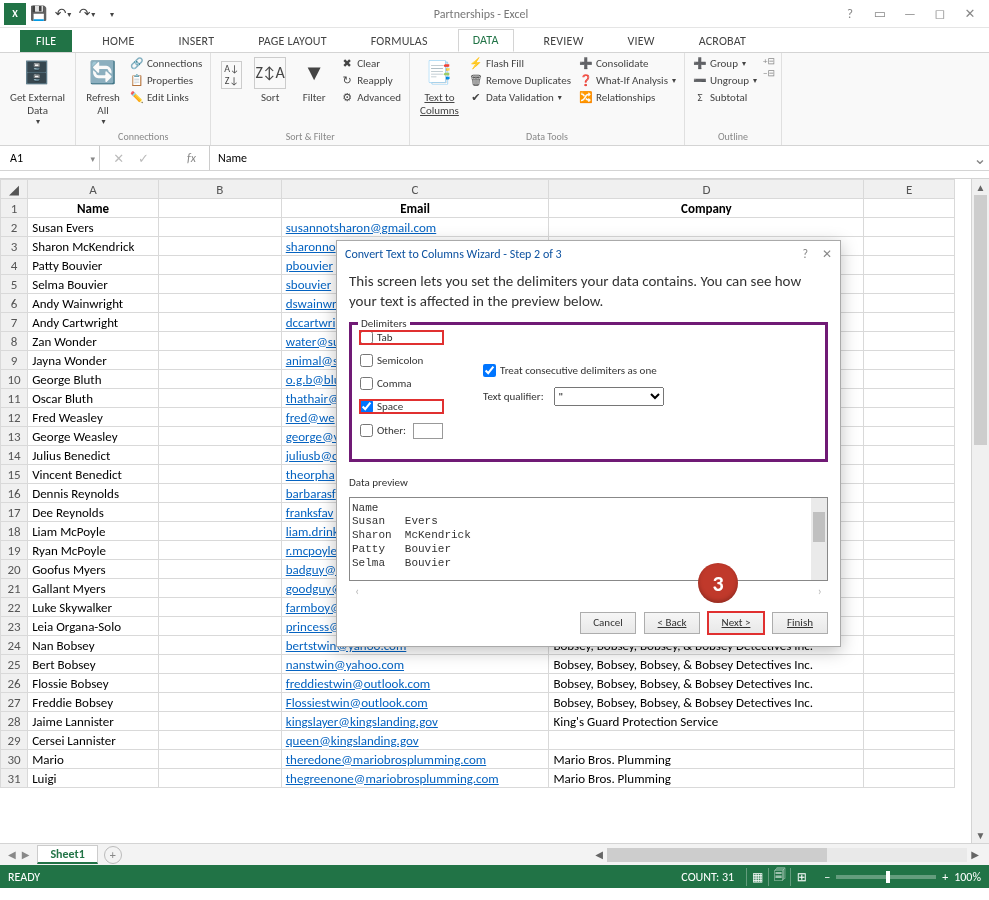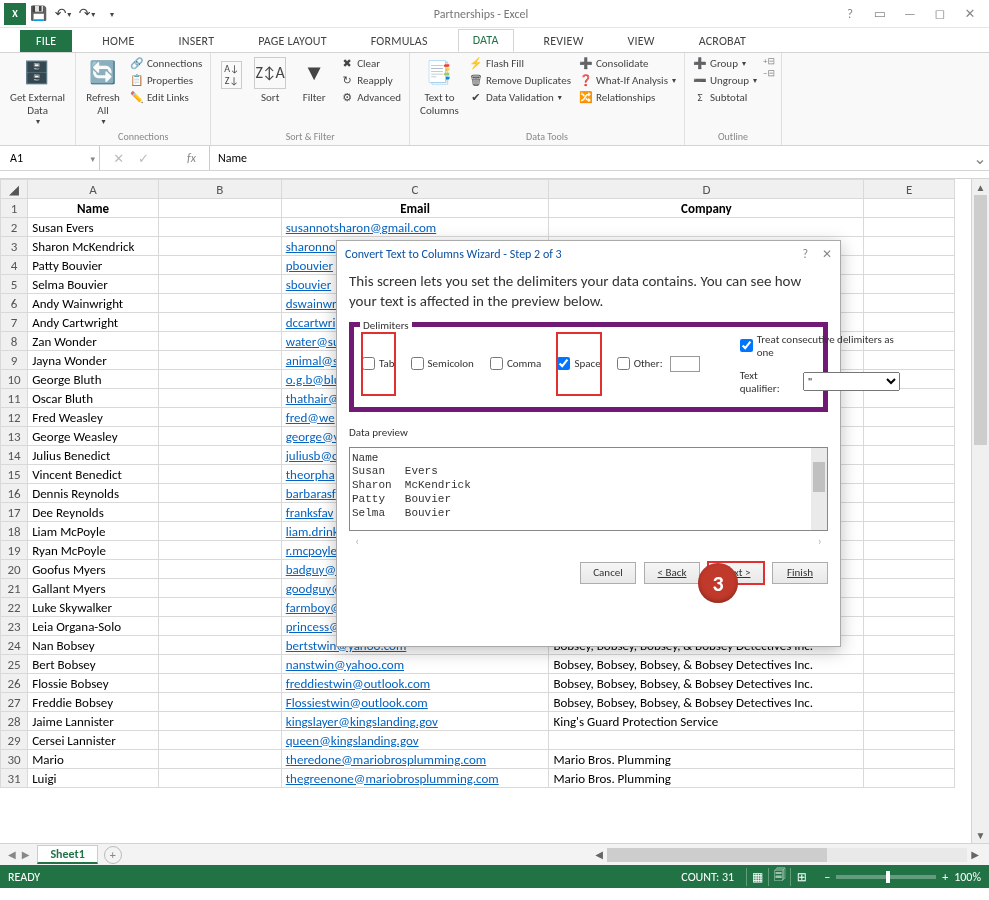--- a/index.html
+++ b/index.html
@@ -80,23 +80,23 @@
 .zoom { display:flex; align-items:center; gap:6px;}
 .zslider { width:100px; height:4px; background: rgba(255,255,255,.3); position:relative;}
 .zslider .zt { position:absolute; left:50%; top:-4px; width:4px; height:12px; background:#fff;}
 
 
 .dialog { position: absolute; left: 336px; top: 240px; width: 505px; height: 407px; background: #fff; border: 1px solid #aaa; box-shadow: 0 4px 16px rgba(0,0,0,.25); font-size: 12px; color: #333; }
 .dlg-title { height: 26px; display: flex; align-items: center; padding: 0 8px; color: #0d52a0; justify-content: space-between; }
 .dlg-title .tctl { display:flex; gap:14px; color:#888;}
 .dlg-body { padding: 4px 12px 10px; }
 .dlg-desc { font-size: 15px; line-height: 1.35; margin-bottom: 10px;}
-.fieldset { border: 5px solid #701a75; padding: 6px 8px 12px; display:flex; position:relative;}
+.fieldset { border: 3px solid #701a75; padding: 6px 8px 20px; display:flex; position:relative;align-items:center;}
 .fieldset .legend { position:absolute; top:-8px; left:6px; background:#fff; padding:0 3px; font-size:11px;}
-.chkcol { display:flex; flex-direction:row; gap:16px; font-size:11px;}
+.chkcol { display:flex; flex-direction:column; gap:10px; font-size:11px;}
 .chk { display:flex; align-items:center; gap:4px;}
 .chk input { width:13px; height:13px;}
 .otherbox { width:30px; height:16px; border:1px solid #999; margin-left:3px; background:#fff;}
 .fcol2 { margin-left:40px; display:flex; flex-direction:column; gap:10px; font-size:11px;}
 .txtq { display:flex; align-items:center; gap:10px;}
 .txtq select { width:110px; height:19px; font-size:11px;}
 .redbox { outline: 2px solid #e03030; outline-offset:-1px;}
 .preview-lbl { margin-top:14px; font-size:11px;}
 .preview-box { border:1px solid #888; height:84px; margin-top:8px; padding:4px 2px; position:relative; overflow:hidden;}
 .preview-box pre { font-family: "Courier New", monospace; font-size:11px; line-height:1.25; white-space:pre;}
@@ -209,21 +209,21 @@
             <span>Advanced</span>
           </div>
       </div>
     </div>
     <div class="label">Sort &amp; Filter</div>
   </div>
   <div class="rgroup">
     <div class="body">
       <div class="rbtn-large">
           <div class="icn">📑</div>
-          <span style="white-space:pre;">Text to
+          <span style="white-space:pre;text-decoration:underline;">Text to
 Columns</span>
         </div>
       <div class="rcol">
         <div class="rbtn">
             <span class="mini-icon">⚡</span>
             <span>Flash Fill</span>
           </div>
         <div class="rbtn">
             <span class="mini-icon">🗑</span>
             <span>Remove Duplicates</span>

